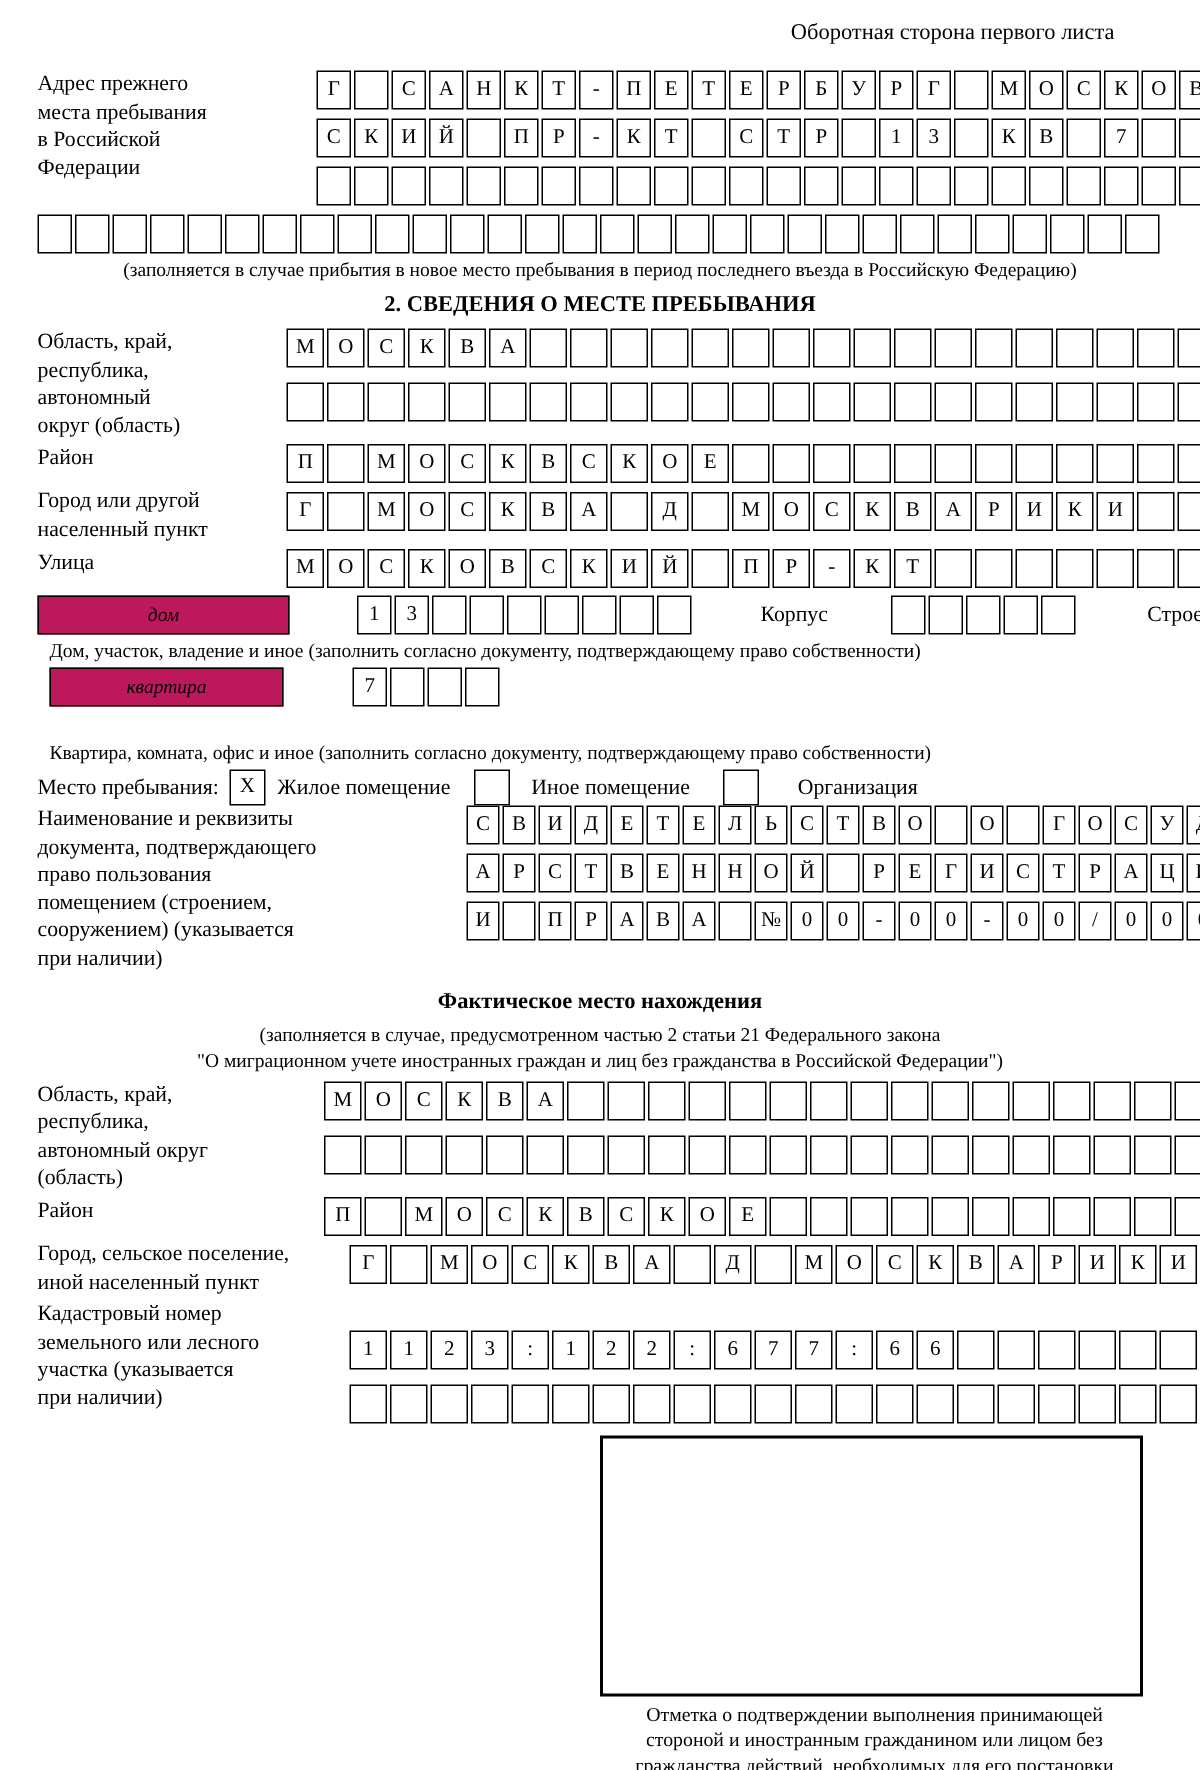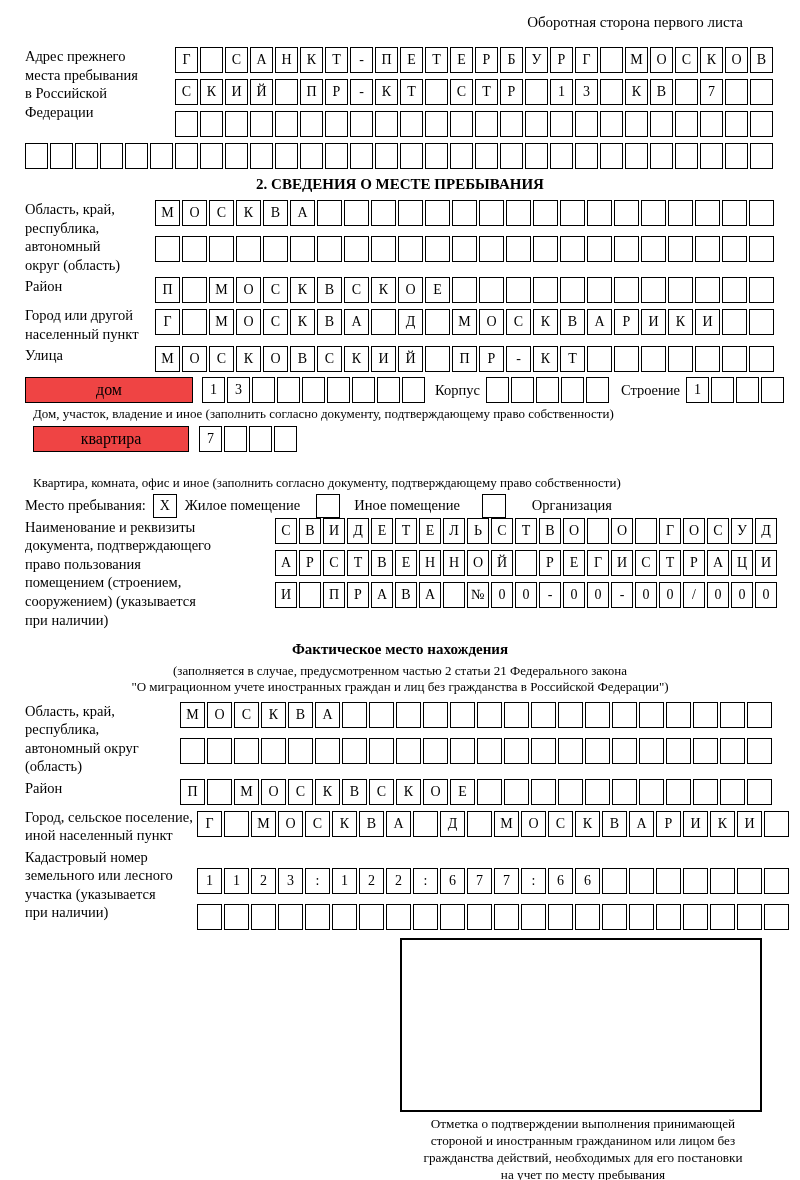--- a/index.html
+++ b/index.html
@@ -2,38 +2,38 @@
 <html><head>
 <meta charset="utf-8">
 <style>
   html,body{margin:0;padding:0;background:#fff;}
   .page{
     width:800px;height:1180px;box-sizing:border-box;
     padding:14px 25px 0 25px;position:relative;overflow:hidden;
     font-family:"Liberation Serif",serif;color:#000;background:#fff;border-radius:19px;
   }
   .hdr{text-align:right;font-size:15px;padding-right:32px;margin-bottom:16px;}
-  .sec{display:flex;align-items:flex-start;}
+  .sec{display:flex;align-items:flex-start;gap:36px;}
   .lbl{font-size:14.5px;line-height:1.28;white-space:pre-line;flex:0 0 auto;}
   .w150{width:150px;} .w130{width:130px;} .w250{width:250px;} .w155{width:155px;}
   .colrows{display:flex;flex-direction:column;} .g10{gap:10px;} .g6{gap:6px;}
   .cells{display:flex;gap:2px;flex:0 0 auto;}
   .cell{
     flex:0 0 auto;width:23px;height:26px;border:1.7px solid #000;box-sizing:border-box;
     display:flex;align-items:center;justify-content:center;font-size:14px;background:#fff;
   }
   .cw25 .cell{width:25px;}
   .cw22 .cell{width:22px;}
   .mb5{margin-bottom:5px;} .mb3{margin-bottom:3px;}
   .note{font-size:13px;line-height:1.25;}
   .note-c{text-align:center;white-space:pre-line;}
   .title{font-weight:bold;font-size:15px;text-align:center;margin:7px 0 7px 0;}
   .widebox{
-    border:1.7px solid #000;height:26px;box-sizing:border-box;background:#ef4444;
-    display:flex;align-items:center;justify-content:center;font-size:16px;flex:0 0 auto;
+    border:1.7px solid #000;height:26px;box-sizing:border-box;background:#be185d;
+    display:flex;align-items:center;justify-content:center;font-size:13px;flex:0 0 auto;font-style:italic;
   }
   .inline-lbl{font-size:14.5px;line-height:26px;flex:0 0 auto;}
   .stayrow{display:flex;align-items:center;font-size:14.5px;margin-top:2px;}
   .chk{
     width:24px;height:24px;border:1.7px solid #000;box-sizing:border-box;background:#fff;
     display:flex;align-items:center;justify-content:center;font-size:14px;flex:0 0 auto;
   }
   .stampbox{border:2px solid #000;width:358px;height:170px;margin-left:375px;background:#fff;}
   .confnote{width:400px;margin-left:358px;text-align:center;font-size:13.2px;line-height:1.3;white-space:pre-line;margin-top:3px;}
 </style>
@@ -155,20 +155,21 @@
       <span class="cell"></span>
       <span class="cell"></span>
       <span class="cell"></span>
       <span class="cell"></span>
       <span class="cell"></span>
       <span class="cell"></span>
       <span class="cell"></span>
       <span class="cell"></span>
       <span class="cell"></span>
     </div>
+  <div class="note note-c">(заполняется в случае прибытия в новое место пребывания в период последнего въезда в Российскую Федерацию)</div>
 
   <div class="title">2. СВЕДЕНИЯ О МЕСТЕ ПРЕБЫВАНИЯ</div>
 
   <div class="sec mb3">
     <div class="lbl w130">Область, край,
 республика,
 автономный
 округ (область)</div>
     <div class="colrows g10">
       <div class="cells cw25">

